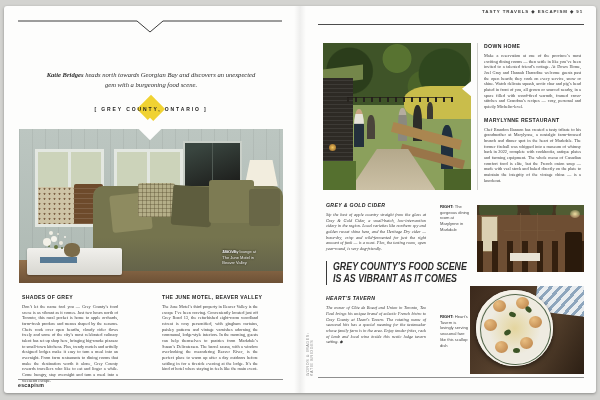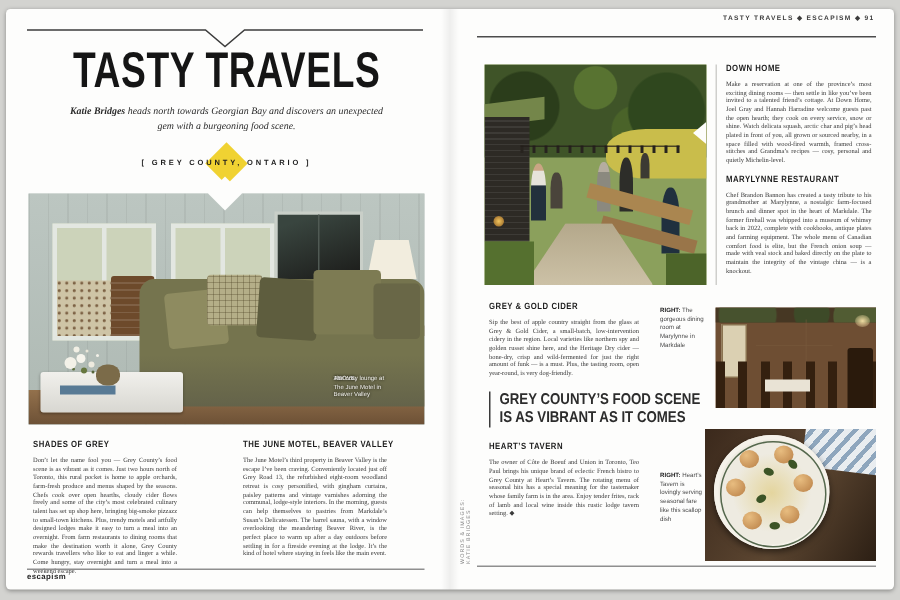--- a/index.html
+++ b/index.html
@@ -76,21 +76,21 @@
   .p2-table1{left:46%;top:60%;width:48%;height:7%;background:#aa8650;transform:rotate(15deg);}
   .p2-table2{left:52%;top:74%;width:44%;height:6%;background:#997549;transform:rotate(15deg);}
   .p2-path{left:18%;bottom:0;width:58%;height:28%;background:linear-gradient(#b4a88b,#ccc1a6);clip-path:polygon(32% 0,68% 0,100% 100%,0 100%);}
   .p2-grassl{left:0;bottom:0;width:22%;height:20%;background:#55702f;}
   .p2-grassr{right:0;bottom:0;width:18%;height:14%;background:#4c6429;}
   .p2-lamp{left:4%;top:69%;width:7px;height:7px;border-radius:50%;background:radial-gradient(#f2c55e,#8a5a20);}
   .p2-notch{right:0;top:26%;width:9px;height:15px;background:#fdfdfc;clip-path:polygon(100% 0,0 50%,100% 100%);}
   .vrule-top{position:absolute;left:477px;top:43px;width:1px;height:147px;background:#cfcfcc;}
   #rcol-top{left:484px;top:43px;width:97px;}
 
-  #rcol-bottom{left:326px;top:202px;width:100px;}
+  #rcol-bottom{left:326px;top:202px;width:100px;font-style:italic;}
   .pull-quote{border-left:1px solid #3a3a3a;padding-left:6px;margin:9px 0 10px 0;}
   .pq-line{display:block;font-family:"Liberation Sans",sans-serif;font-weight:bold;font-size:10.4px;line-height:1.18;color:#2c2c2c;transform:scaleX(.85);transform-origin:0 50%;white-space:nowrap;}
   .credit-vert{position:absolute;left:306px;top:320px;height:56px;writing-mode:vertical-rl;transform:rotate(180deg);font-family:"Liberation Sans",sans-serif;font-size:3.6px;letter-spacing:.7px;color:#8a8a8a;}
   #cap1{left:440px;top:204px;width:30px;}
   #cap2{left:440px;top:314px;width:30px;}
 
   #photo3{left:477px;top:205px;width:107px;height:67px;background:#6e4e33;}
   .p3-ceiling{left:0;top:0;right:0;height:15%;background-color:#463723;background-image:radial-gradient(circle at 20% 50%,#47522e 0 22%,rgba(0,0,0,0) 23%),radial-gradient(circle at 60% 40%,#3d4a28 0 18%,rgba(0,0,0,0) 19%),radial-gradient(circle at 88% 60%,#515c33 0 16%,rgba(0,0,0,0) 17%);}
   .p3-winl{left:4%;top:17%;width:14%;height:50%;background:#dbd0b2;border:1px solid #8a7350;}
   .p3-winc{left:25%;top:12%;width:48%;height:58%;background:linear-gradient(#eee0c3,#dbcca9);background-image:linear-gradient(90deg,rgba(0,0,0,0) 0 32%,rgba(120,90,60,.55) 32% 33%,rgba(0,0,0,0) 33% 65%,rgba(120,90,60,.55) 65% 66%,rgba(0,0,0,0) 66%),linear-gradient(0deg,rgba(0,0,0,0) 0 55%,rgba(120,90,60,.5) 55% 57%,rgba(0,0,0,0) 57%);}
@@ -119,23 +119,20 @@
   <div class="spread"></div>
 
   <div class="hdr-right">TASTY TRAVELS ◆ ESCAPISM ◆ 91</div>
 
   <div class="rule-notch">
     <svg width="265" height="13" viewBox="0 0 265 13">
       <polyline points="0,1 119,1 132,12 145,1 264,1" fill="none" stroke="#3c3c3c" stroke-width="1"></polyline>
     </svg>
   </div>
 
-  <div class="title-wrap">
-    <span class="title-inner">TASTY TRAVELS</span>
-  </div>
 
   <div class="byline">
     <b>Katie Bridges</b>
     <span>heads north towards Georgian Bay and discovers an unexpected gem with a burgeoning food scene.</span>
   </div>
 
   <div class="tag-wrap">
     <div class="tag-diamond"></div>
     <span class="tag-text">[ GREY COUNTY, ONTARIO ]</span>
   </div>

